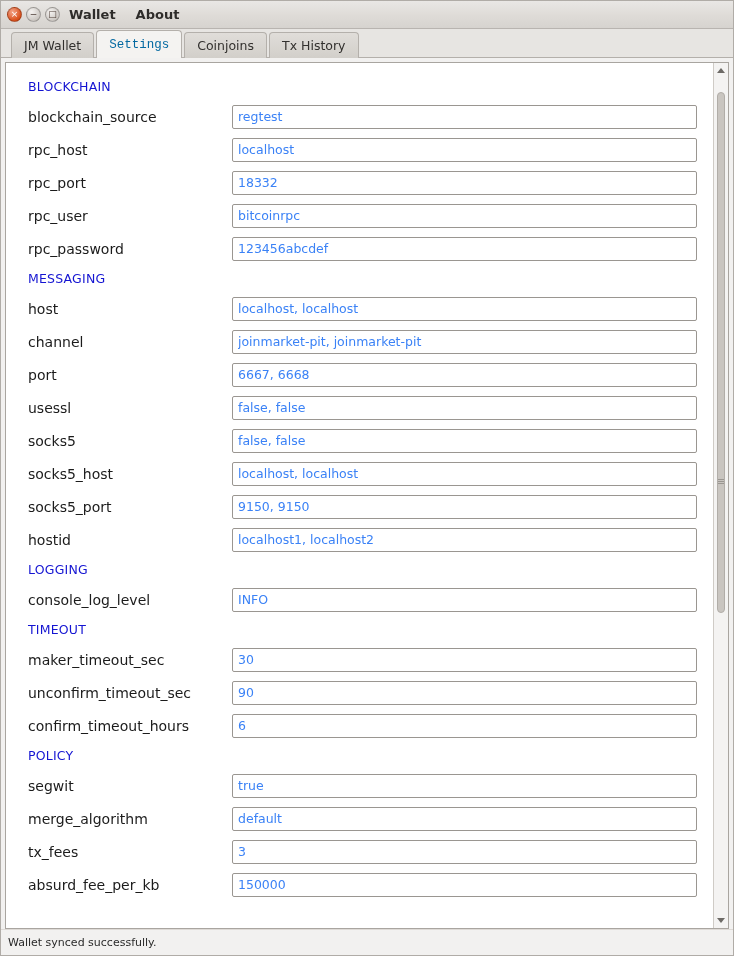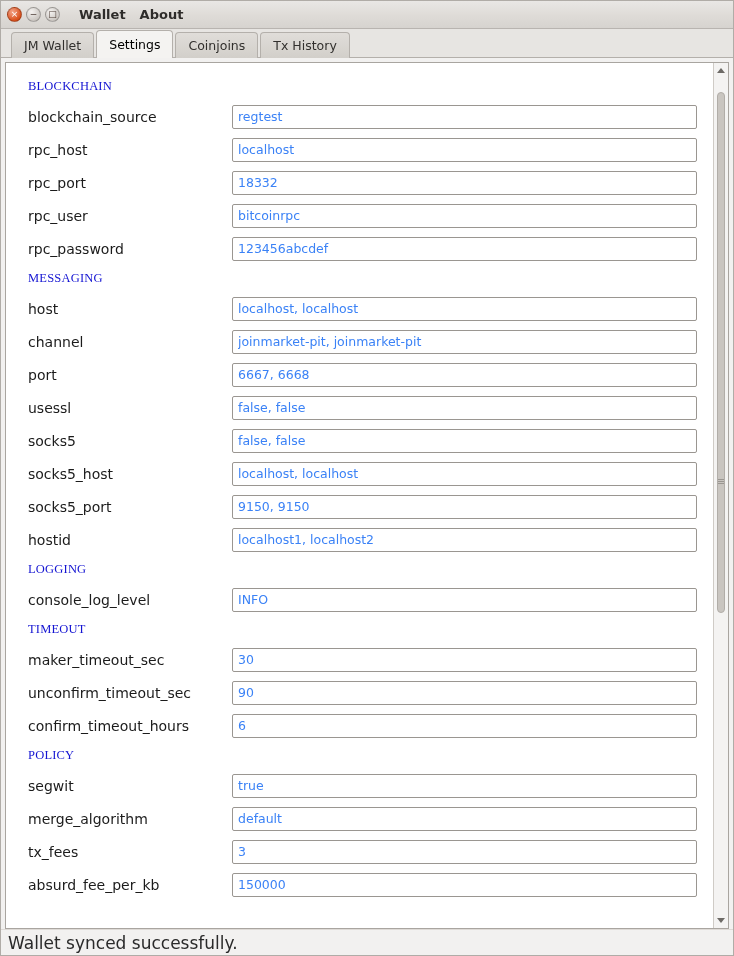--- a/index.html
+++ b/index.html
@@ -30,21 +30,21 @@
   .wbuttons { display: flex; align-items: center; gap: 4px; }
   .wbtn {
     width: 15px; height: 15px; border-radius: 50%;
     display: inline-flex; align-items: center; justify-content: center;
     font-size: 9px; color: #4a3a33; line-height: 1;
     border: 1px solid rgba(0,0,0,.25);
   }
   .wbtn.close { background: radial-gradient(circle at 35% 30%, #f4a58a, #d94f1a 70%); color:#fff; }
   .wbtn.min   { background: radial-gradient(circle at 35% 30%, #f5f3f1, #c9c4bf 75%); }
   .wbtn.max   { background: radial-gradient(circle at 35% 30%, #f5f3f1, #c9c4bf 75%); }
-  .menubar { display: flex; align-items: center; gap: 0; margin-left: 12px; }
+  .menubar { display: flex; align-items: center; gap: 6px; margin-left: 2px; }
   .menuitem {
     font-size: 13px; color: #2e2c2a; padding: 3px 7px; border-radius: 3px;
     font-weight: bold;
   }
   
   .tabstrip {
     height: 29px;
     background: #e7e5e2;
     border-bottom: 1px solid #b4b0ab;
     display: flex; align-items: flex-end;
@@ -61,22 +61,23 @@
     border: 1px solid #b4b0ab;
     border-bottom: none;
     border-radius: 4px 4px 0 0;
     margin-right: 2px;
     position: relative;
     top: 1px;
   }
   .tab.active {
     background: #f4f3f1;
     height: 28px;
-    color: #000000;
+    color: #0369a1;
     z-index: 2;
+    font-family: Liberation Mono, monospace;
   }
   
   .content {
     flex: 1 1 auto;
     padding: 4px 4px 0 4px;
     display: flex;
     min-height: 0;
     background: #f2f1f0;
   }
   .panel {
@@ -90,21 +91,20 @@
   .scrollarea {
     flex: 1 1 auto;
     overflow: hidden;
     padding: 10px 8px 2px 8px;
   }
   .section {
     color: #1414d2;
     font-size: 12.5px;
     padding: 6px 0 6px 14px;
     letter-spacing: .2px;
-    font-family: Liberation Serif, serif;
   }
   .row {
     display: flex; align-items: center;
     height: 33px;
   }
   .row .label {
     width: 218px;
     padding-left: 14px;
     color: #1b1b1b;
     font-size: 14px;
@@ -176,21 +176,21 @@
     left: 4px; right: 4px;
     top: 48%;
     height: 5px;
     background: repeating-linear-gradient(to bottom, #9a9691 0 1px, transparent 1px 2px);
   }
   
   .statusbar {
     height: 26px; flex: none;
     display: flex; align-items: center;
     padding-left: 7px;
-    font-size: 17px;
+    font-size: 11px;
     color: #2a2a2a;
     background: #f2f1f0;
     border-top: 1px solid #dedad6;
   }
 </style>
 </head>
 <body>
 
 <div class="window">
 

